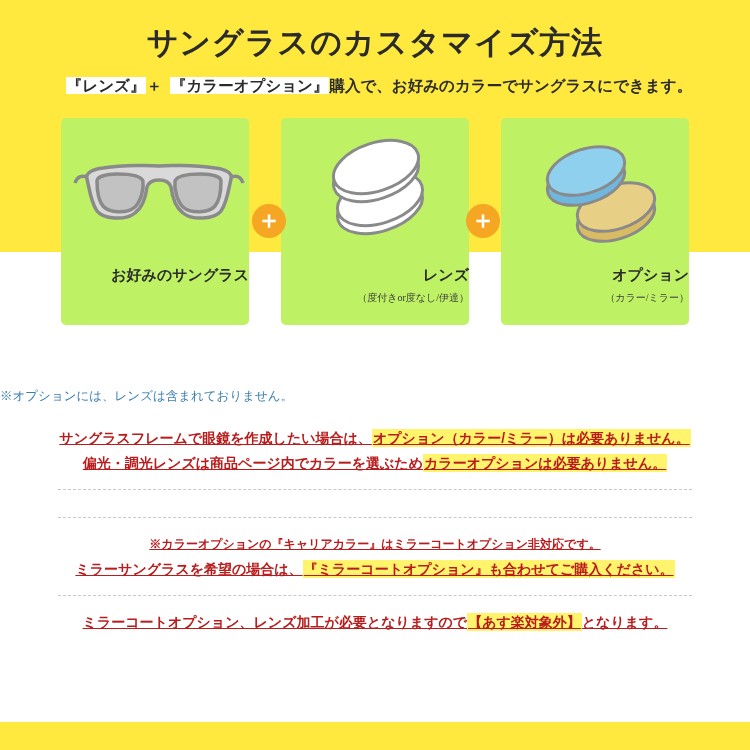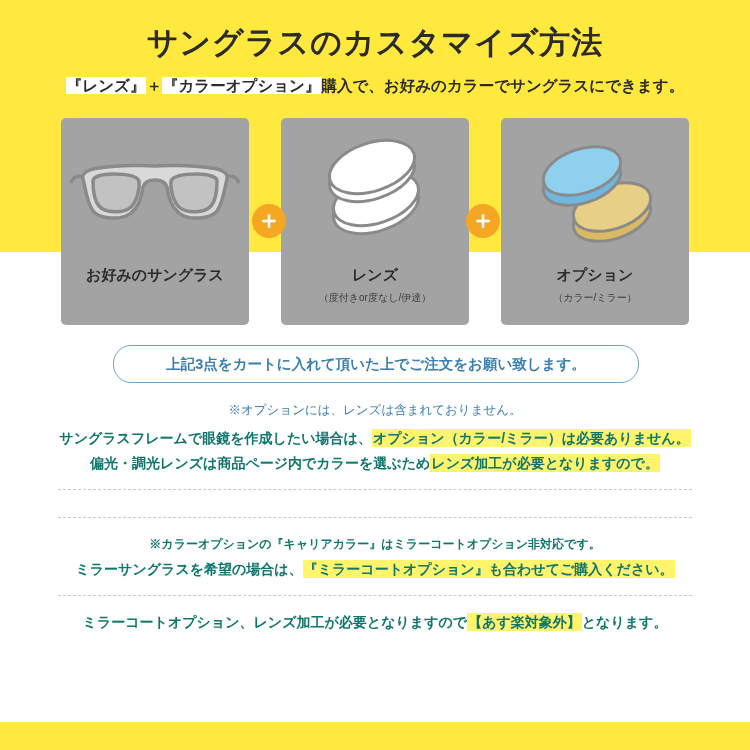--- a/index.html
+++ b/index.html
@@ -22,34 +22,35 @@
     position:absolute; left:0; top:22px; width:750px;
     text-align:center;
     font-size:31px; font-weight:bold; letter-spacing:1px;
     color:#2b2b2b;
   }
   .subtitle {
     position:absolute; left:0; top:76px; width:750px;
     text-align:center;
     font-size:15.5px; font-weight:bold; color:#2b2b2b;
   }
-  .hl-white { background:#ffffff; padding:0 1px; }
+  .hl-white { background:#ffffff; padding:0 1px;margin-left:8px; }
 
   
   .cards {
     position:absolute; left:61px; top:118px; width:628px; height:207px;
     display:flex; justify-content:space-between; align-items:flex-start;
   }
   .card {
     width:188px; height:207px;
-    background:#a3a3a3;
+    background:#bef264;
     border-radius:5px;
-    display:flex; flex-direction:column; align-items:center;
+    display:flex; flex-direction:column; align-items:flex-end;
     box-sizing:border-box;
     padding-top:16px;
+    font-family:Liberation Serif, serif;
   }
   .card-art { width:180px; height:118px; display:flex; align-items:center; justify-content:center; }
   .card-label {
     font-size:15px; font-weight:bold; color:#2b2b2b; margin-top:14px; text-align:center;
   }
   .card-sub {
     font-size:10px; color:#3a3a3a; margin-top:6px; text-align:center;
   }
 
   
@@ -64,28 +65,28 @@
 
   
   .pill {
     position:absolute; left:113px; top:345px; width:524px; height:36px;
     border:1.5px solid #6ba4cf; border-radius:18px;
     background:#ffffff;
     display:flex; align-items:center; justify-content:center;
     color:#3a7fb0; font-size:14.5px; font-weight:bold;
   }
   .note-blue {
-    position:absolute; left:0; top:402px; width:750px; text-align:center;
+    position:absolute; left:0; top:388px; width:750px; 
     font-size:12.5px; color:#3a7fb0;
   }
 
   
   .rules { position:absolute; left:0; top:412px; width:750px; }
   .rule-block { padding:14px 0 13px 0; }
-  .rule-line { text-align:center; font-size:14px; font-weight:bold; line-height:25px; color:#0f766e; }
+  .rule-line { text-align:center; font-size:14px; font-weight:bold; line-height:25px; color:#b91c1c;text-decoration:underline; }
   .rule-line.small { font-size:12px; font-weight:bold; }
   .divider {
     border-top:1px dashed #c8c8c8;
     margin:0 58px;
     height:0;
   }
   .hl { background:#fff46b; padding:1px 1px; }
 
   
   .bottom-band {
@@ -155,31 +156,30 @@
       </div>
       <div class="card-label">オプション</div>
       <div class="card-sub">（カラー/ミラー）</div>
     </div>
 
   </div>
 
   <div class="plus p1">＋</div>
   <div class="plus p2">＋</div>
 
-  <div class="pill">上記3点をカートに入れて頂いた上でご注文をお願い致します。</div>
   <div class="note-blue">※オプションには、レンズは含まれておりません。</div>
 
   <div class="rules">
 
     <div class="rule-block">
       <div class="rule-line">
         <span>サングラスフレームで眼鏡を作成したい場合は、</span><span class="hl">オプション（カラー/ミラー）は必要ありません。</span>
       </div>
       <div class="rule-line">
-        <span>偏光・調光レンズは商品ページ内でカラーを選ぶため</span><span class="hl">レンズ加工が必要となりますので。</span>
+        <span>偏光・調光レンズは商品ページ内でカラーを選ぶため</span><span class="hl">カラーオプションは必要ありません。</span>
       </div>
     </div>
 
     <div class="divider"></div>
 
     <div class="rule-block">
     </div>
 
     <div class="divider"></div>
 

